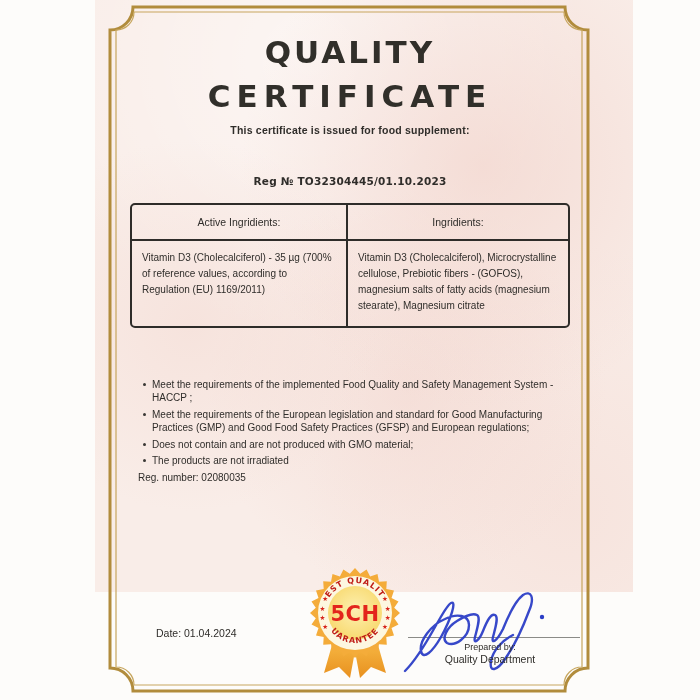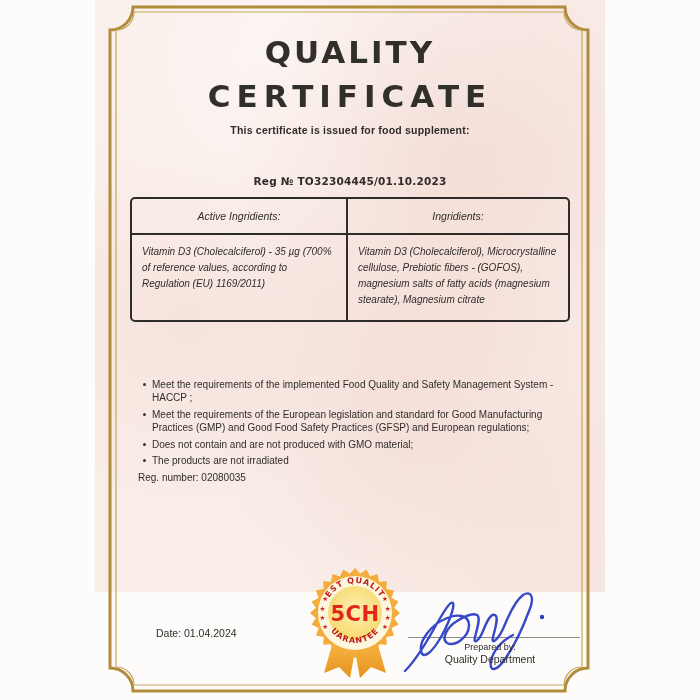--- a/index.html
+++ b/index.html
@@ -11,38 +11,38 @@
   }
   .paper{
     position:absolute;left:95px;top:0;width:510px;height:592px;
     background-color:#f9ede8;
     background-image:
       radial-gradient(circle at 72% 28%, rgba(240,205,196,.55), transparent 42%),
       radial-gradient(circle at 18% 55%, rgba(243,215,207,.45), transparent 34%),
       radial-gradient(circle at 58% 66%, rgba(240,207,199,.42), transparent 40%),
       radial-gradient(circle at 88% 86%, rgba(244,218,210,.5), transparent 38%),
       radial-gradient(circle at 40% 10%, rgba(255,255,255,.5), transparent 45%);
+    padding-left: 28px;
   }
   .frame-svg{position:absolute;left:0;top:0;width:510px;height:700px;}
   .abs{position:absolute;}
   .center{left:0;width:510px;text-align:center;}
   .title{
     font-family:"DejaVu Sans",sans-serif;font-weight:700;color:#312f2a;
     font-size:31px;line-height:38px;
   }
   .title.t1{letter-spacing:3px;}
   .title.t2{letter-spacing:6px;}
   .subtitle{font-weight:700;font-size:10.5px;letter-spacing:.2px;}
   .prodline{font-weight:700;font-size:11px;letter-spacing:.2px;}
   .ing-table{
-    position:absolute;left:35px;top:197px;width:436px;
+    position:absolute;left:35px;top:203px;width:436px;
     border:2px solid #2e2c29;border-radius:5px;
     display:grid;grid-template-columns:216px 1fr;
     font-size:10px;
-    font-style:italic;
   }
   .hcell{
     border-bottom:2px solid #2e2c29;text-align:center;
     padding:11px 6px;font-size:10.5px;
   }
   .bcell{padding:9px 10px 12px 10px;line-height:1.6;text-align:left;}
   .colsep{border-right:2px solid #2e2c29;}
   .excl{font-size:11px;}
   .bullets{
     position:absolute;left:46px;top:378px;width:432px;

